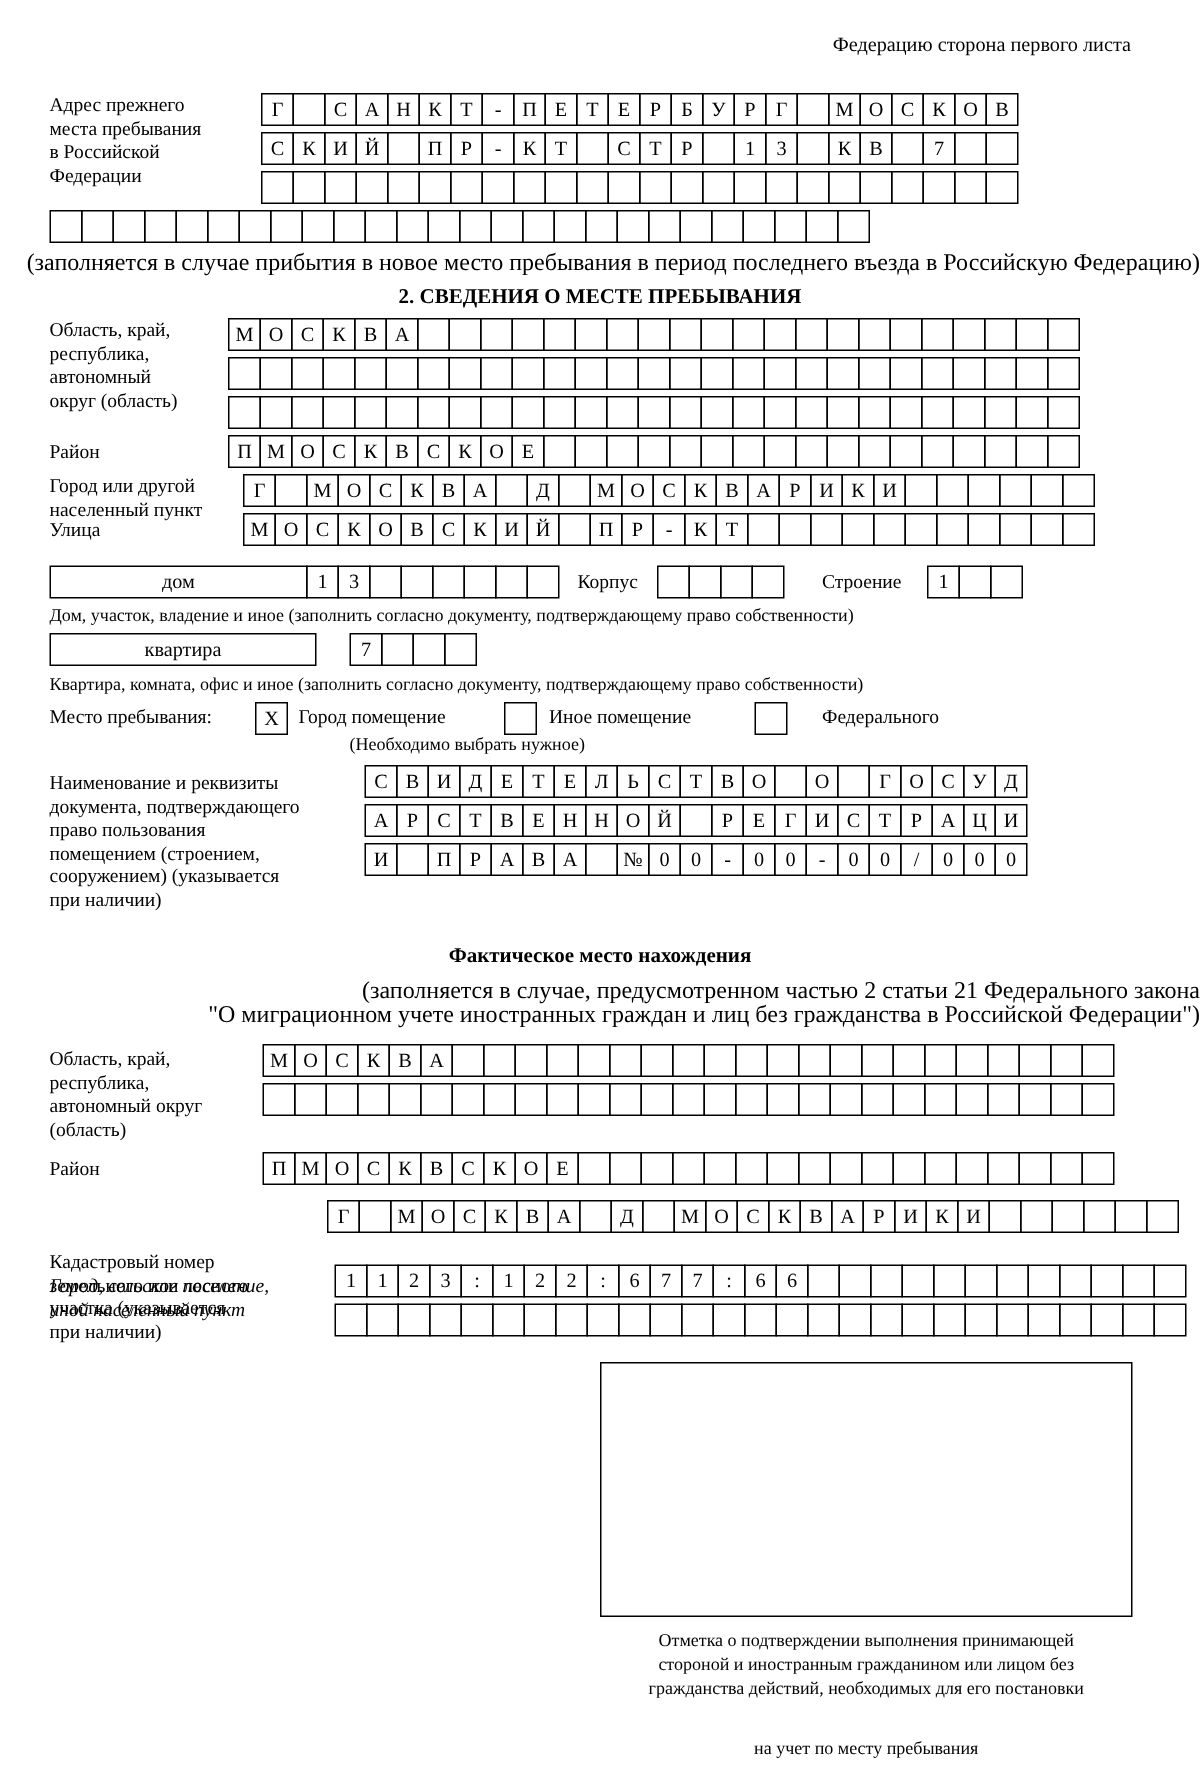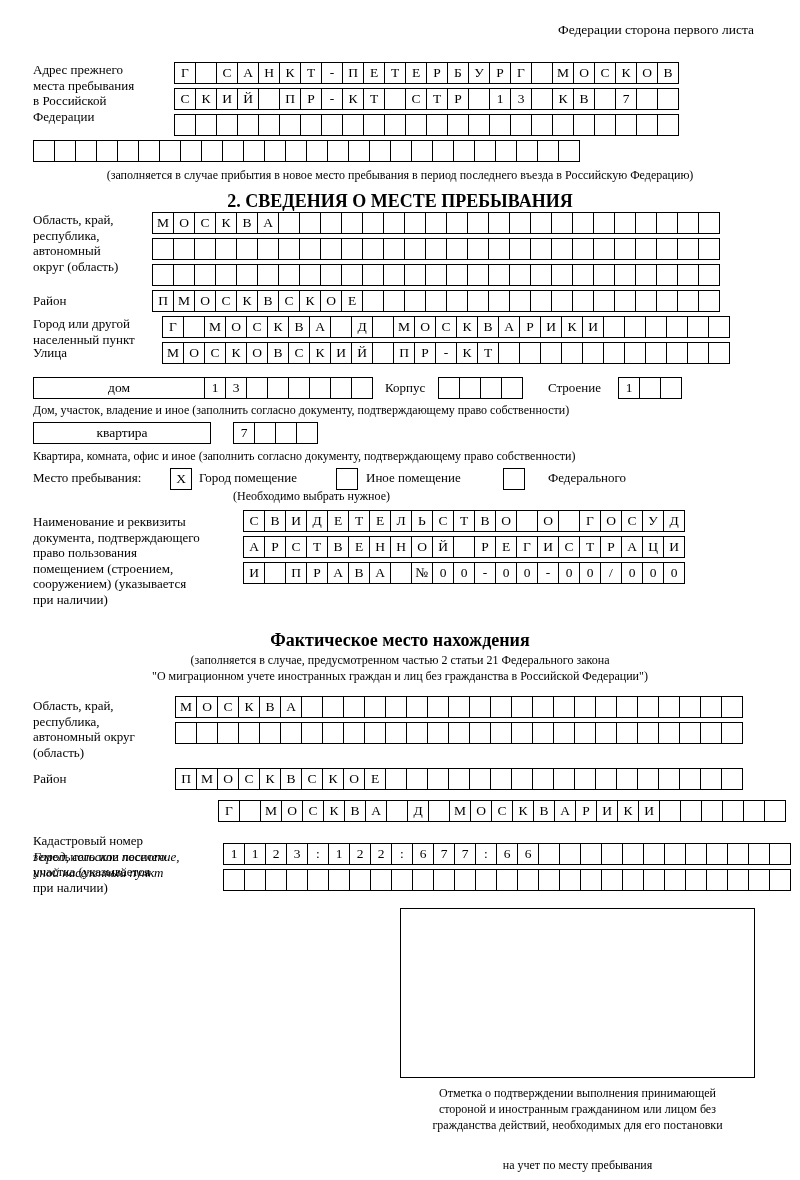--- a/index.html
+++ b/index.html
@@ -71,36 +71,36 @@
   .big-box {
     position: absolute;
     border: 1px solid #000;
     box-sizing: border-box;
   }
   .title-center {
     position: absolute;
     width: 100%;
     text-align: center;
     font-weight: bold;
-    font-size: 18px;
+    font-size: 14px;
   }
   .caption {
     position: absolute;
     width: 100%;
-    text-align: center;
-    font-size: 12px;
+    text-align: right;
+    font-size: 16px;
     line-height: 15px;
   }
 </style>
 </head>
 <body>
 
 <div class="page">
 
-  <div class="hdr-right">Федерации сторона первого листа</div>
+  <div class="hdr-right">Федерацию сторона первого листа</div>
 
   <div class="lbl" style="left:33px; top:62px; width:140px;">Адрес прежнего
 места пребывания
 в Российской
 Федерации</div>
 
   <div class="row" id="prev-row-0" style="left:174px; top:62px;">
       <div class="cell">Г</div>
       <div class="cell"></div>
       <div class="cell">С</div>

